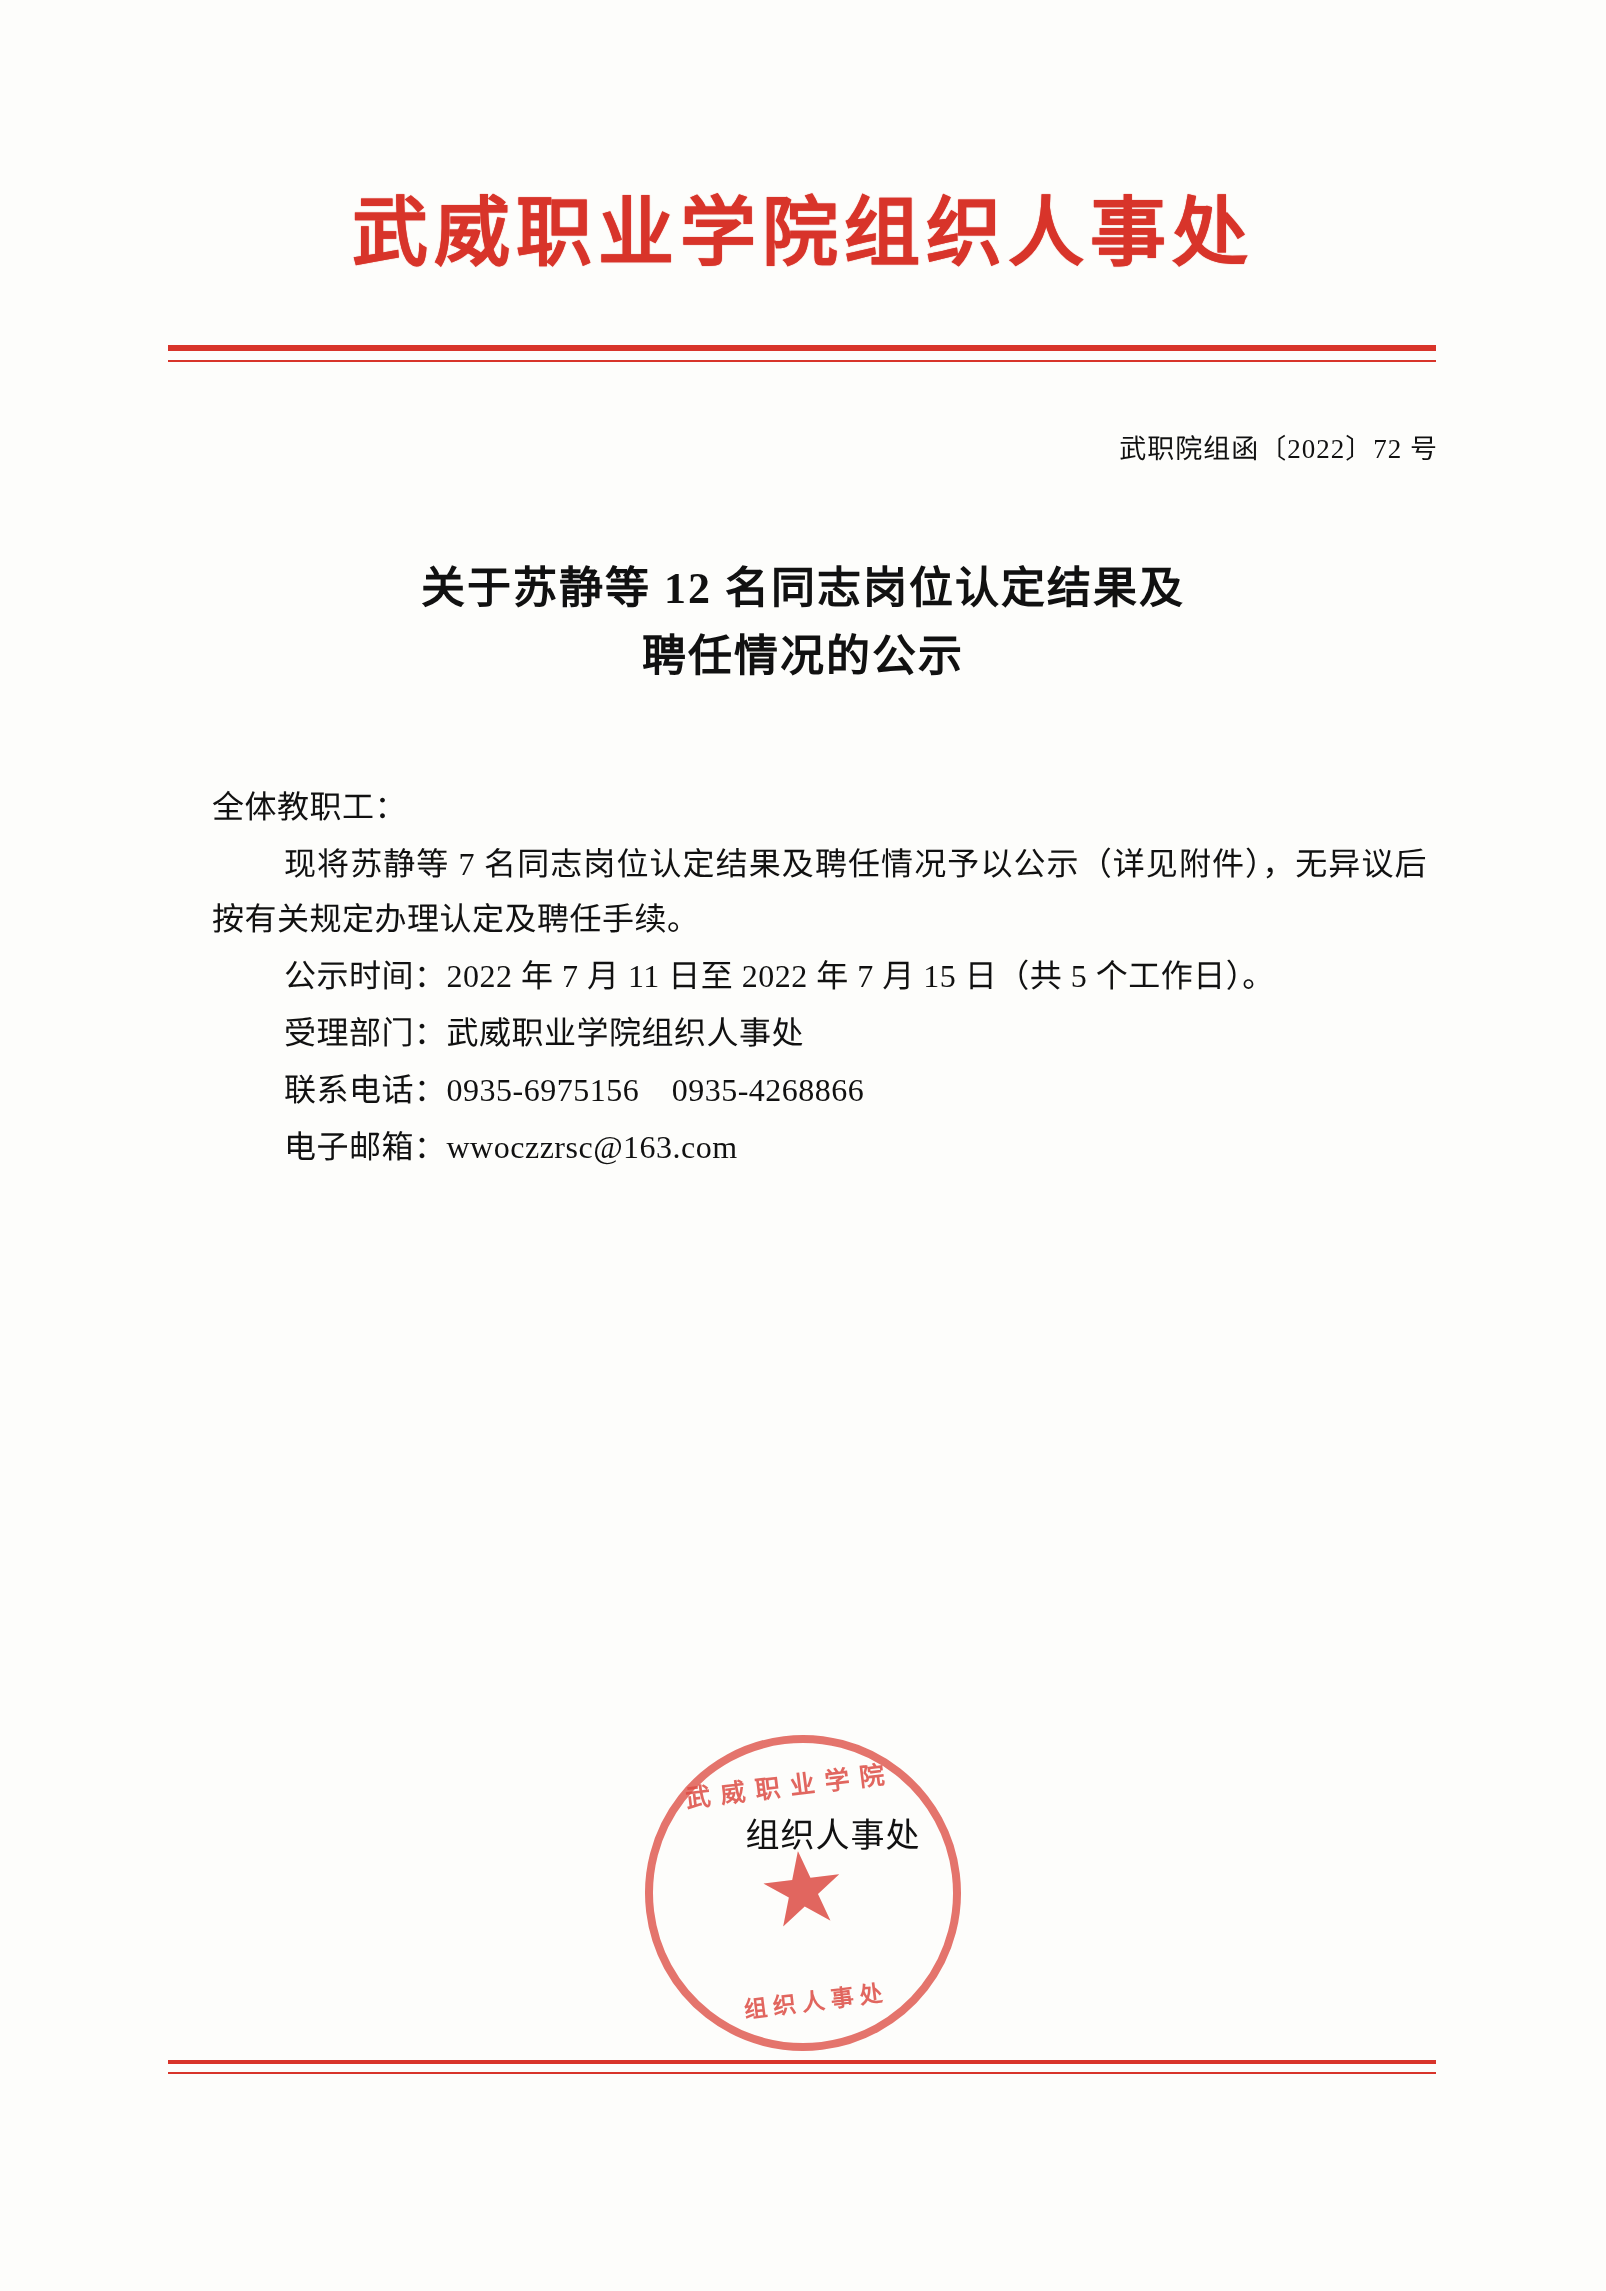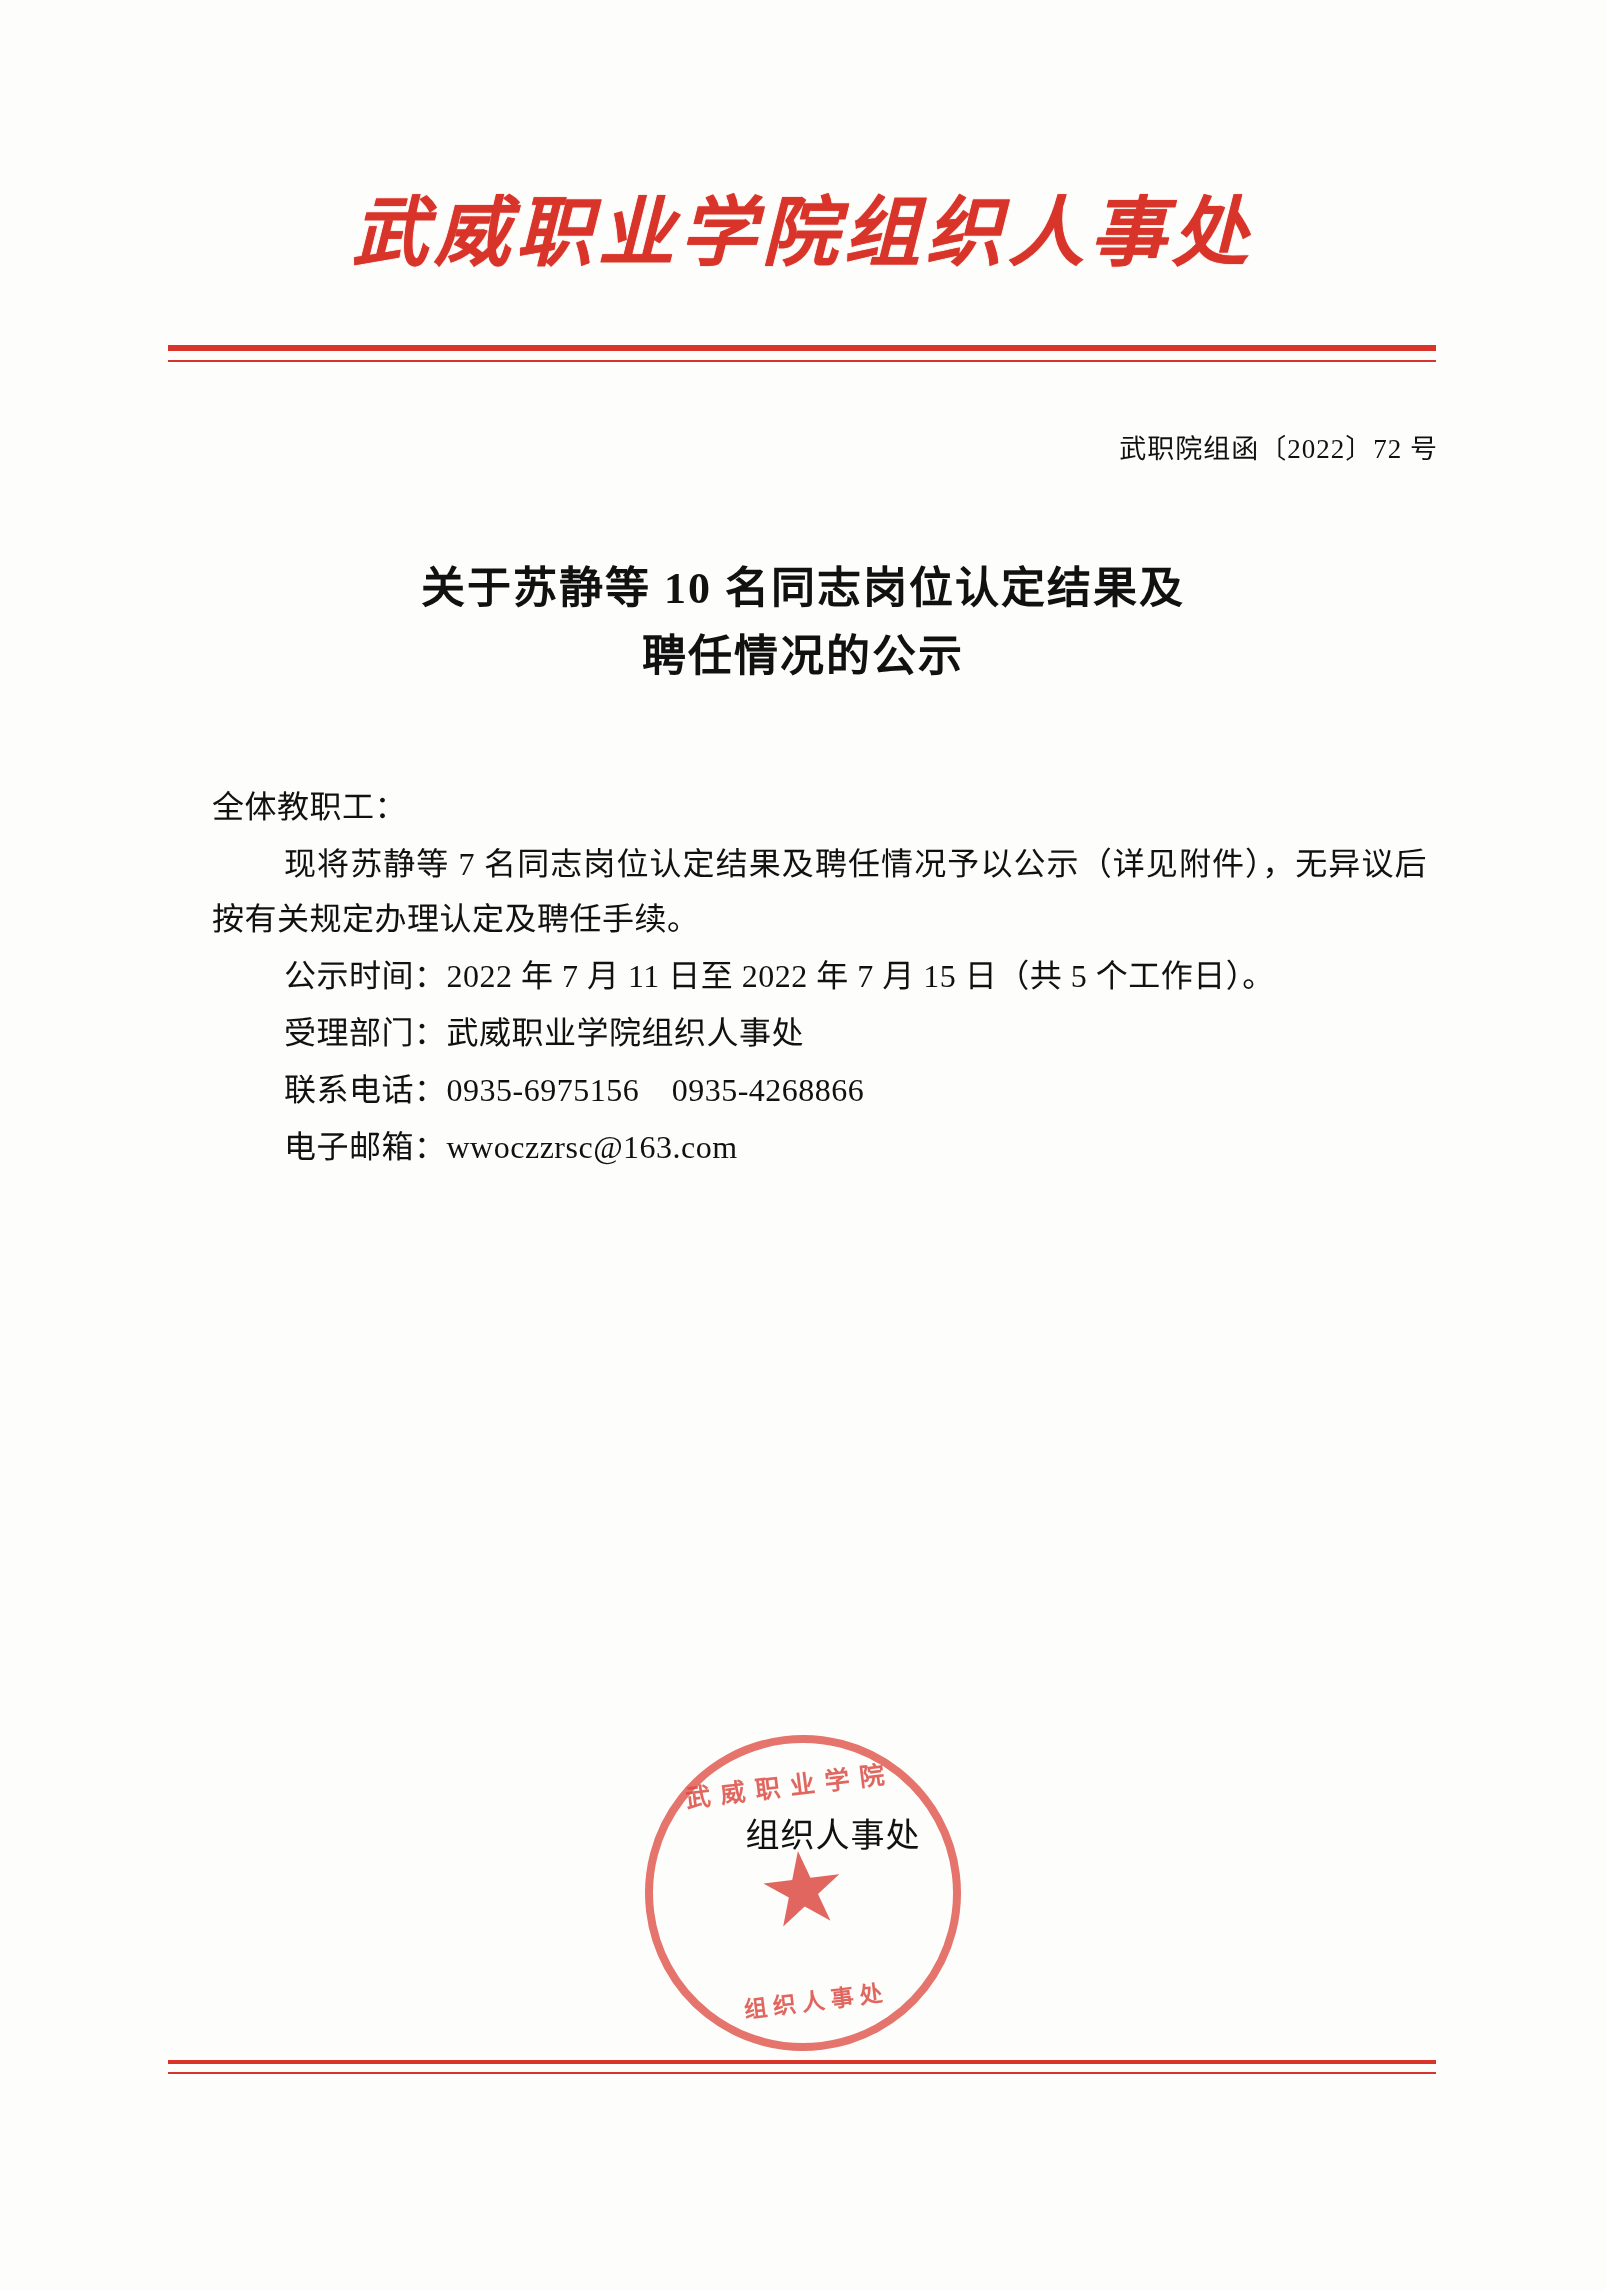--- a/index.html
+++ b/index.html
@@ -33,21 +33,20 @@
   }
   .org-title {
     font-family: "Liberation Serif", "DejaVu Serif", serif;
     font-weight: bold;
     font-size: 76px;
     letter-spacing: 6px;
     color: #d8342a;
     line-height: 1.15;
     white-space: nowrap;
     text-shadow: 0 0 1px #d8342a;
-    font-style: italic;
   }
 
   .red-rule {
     position: absolute;
     left: 168px;
     width: 1268px;
     background: #d8342a;
   }
   .red-rule.thick {
     top: 345px;
@@ -185,21 +184,21 @@
   <div class="doc-header">
     <div class="org-title">武威职业学院组织人事处</div>
   </div>
 
   <div class="red-rule thick"></div>
   <div class="red-rule thin"></div>
 
   <div class="doc-number">武职院组函〔2022〕72 号</div>
 
   <div class="doc-title">
-    <span class="line">关于苏静等 10 名同志岗位认定结果及</span>
+    <span class="line">关于苏静等 12 名同志岗位认定结果及</span>
     <span class="line">聘任情况的公示</span>
   </div>
 
   <div class="body-text">
     <p>全体教职工：</p>
     <p class="indent">现将苏静等 7 名同志岗位认定结果及聘任情况予以公示（详见附件），无异议后按有关规定办理认定及聘任手续。</p>
     <p class="indent">公示时间：2022 年 7 月 11 日至 2022 年 7 月 15 日（共 5 个工作日）。</p>
 
     <div class="contact-block">
       <p>受理部门：武威职业学院组织人事处</p>

